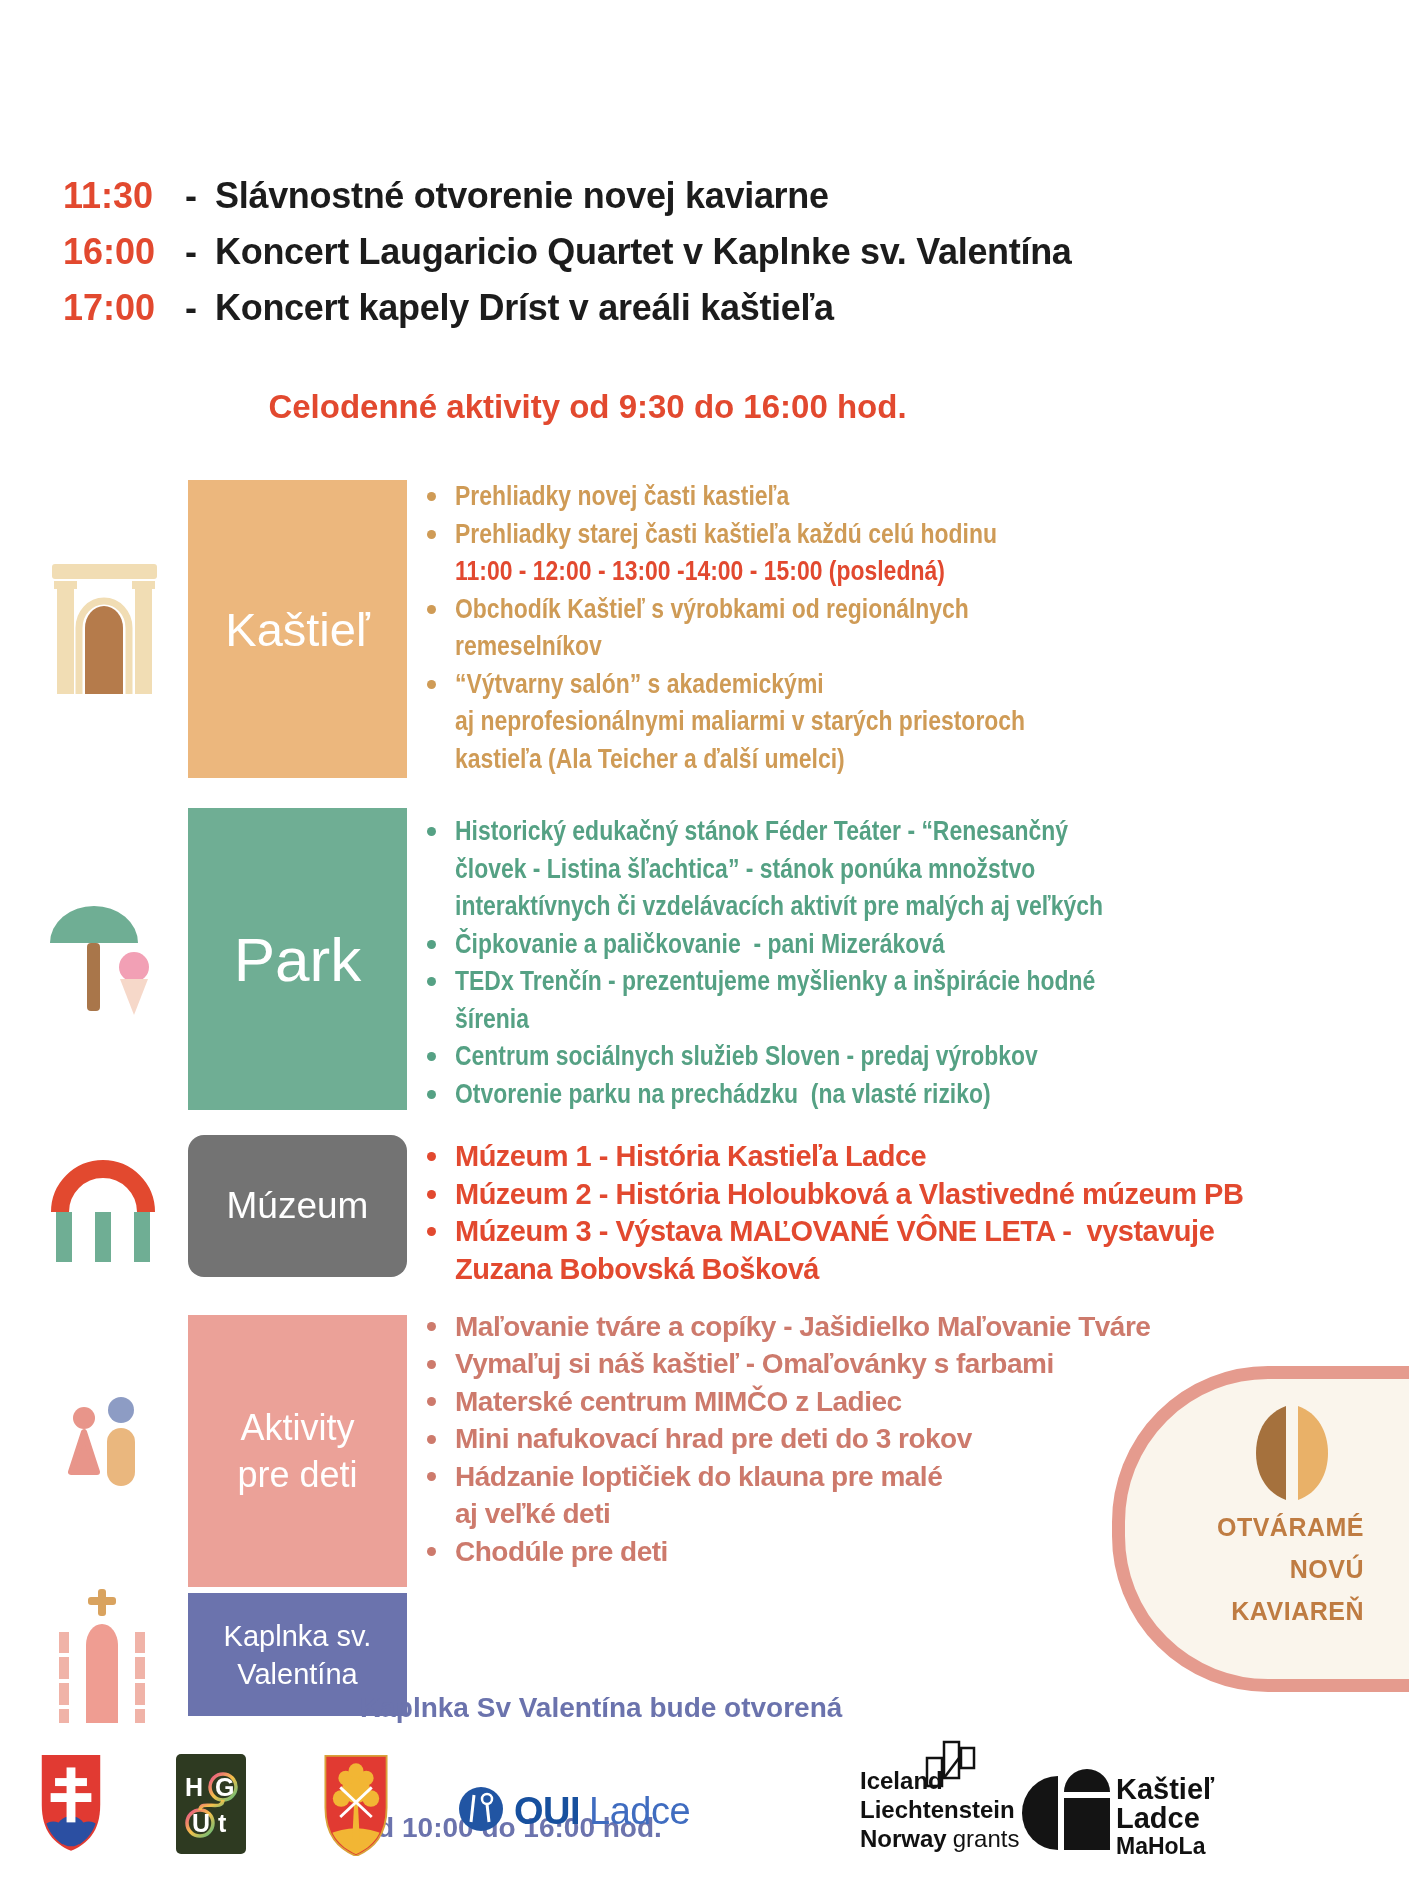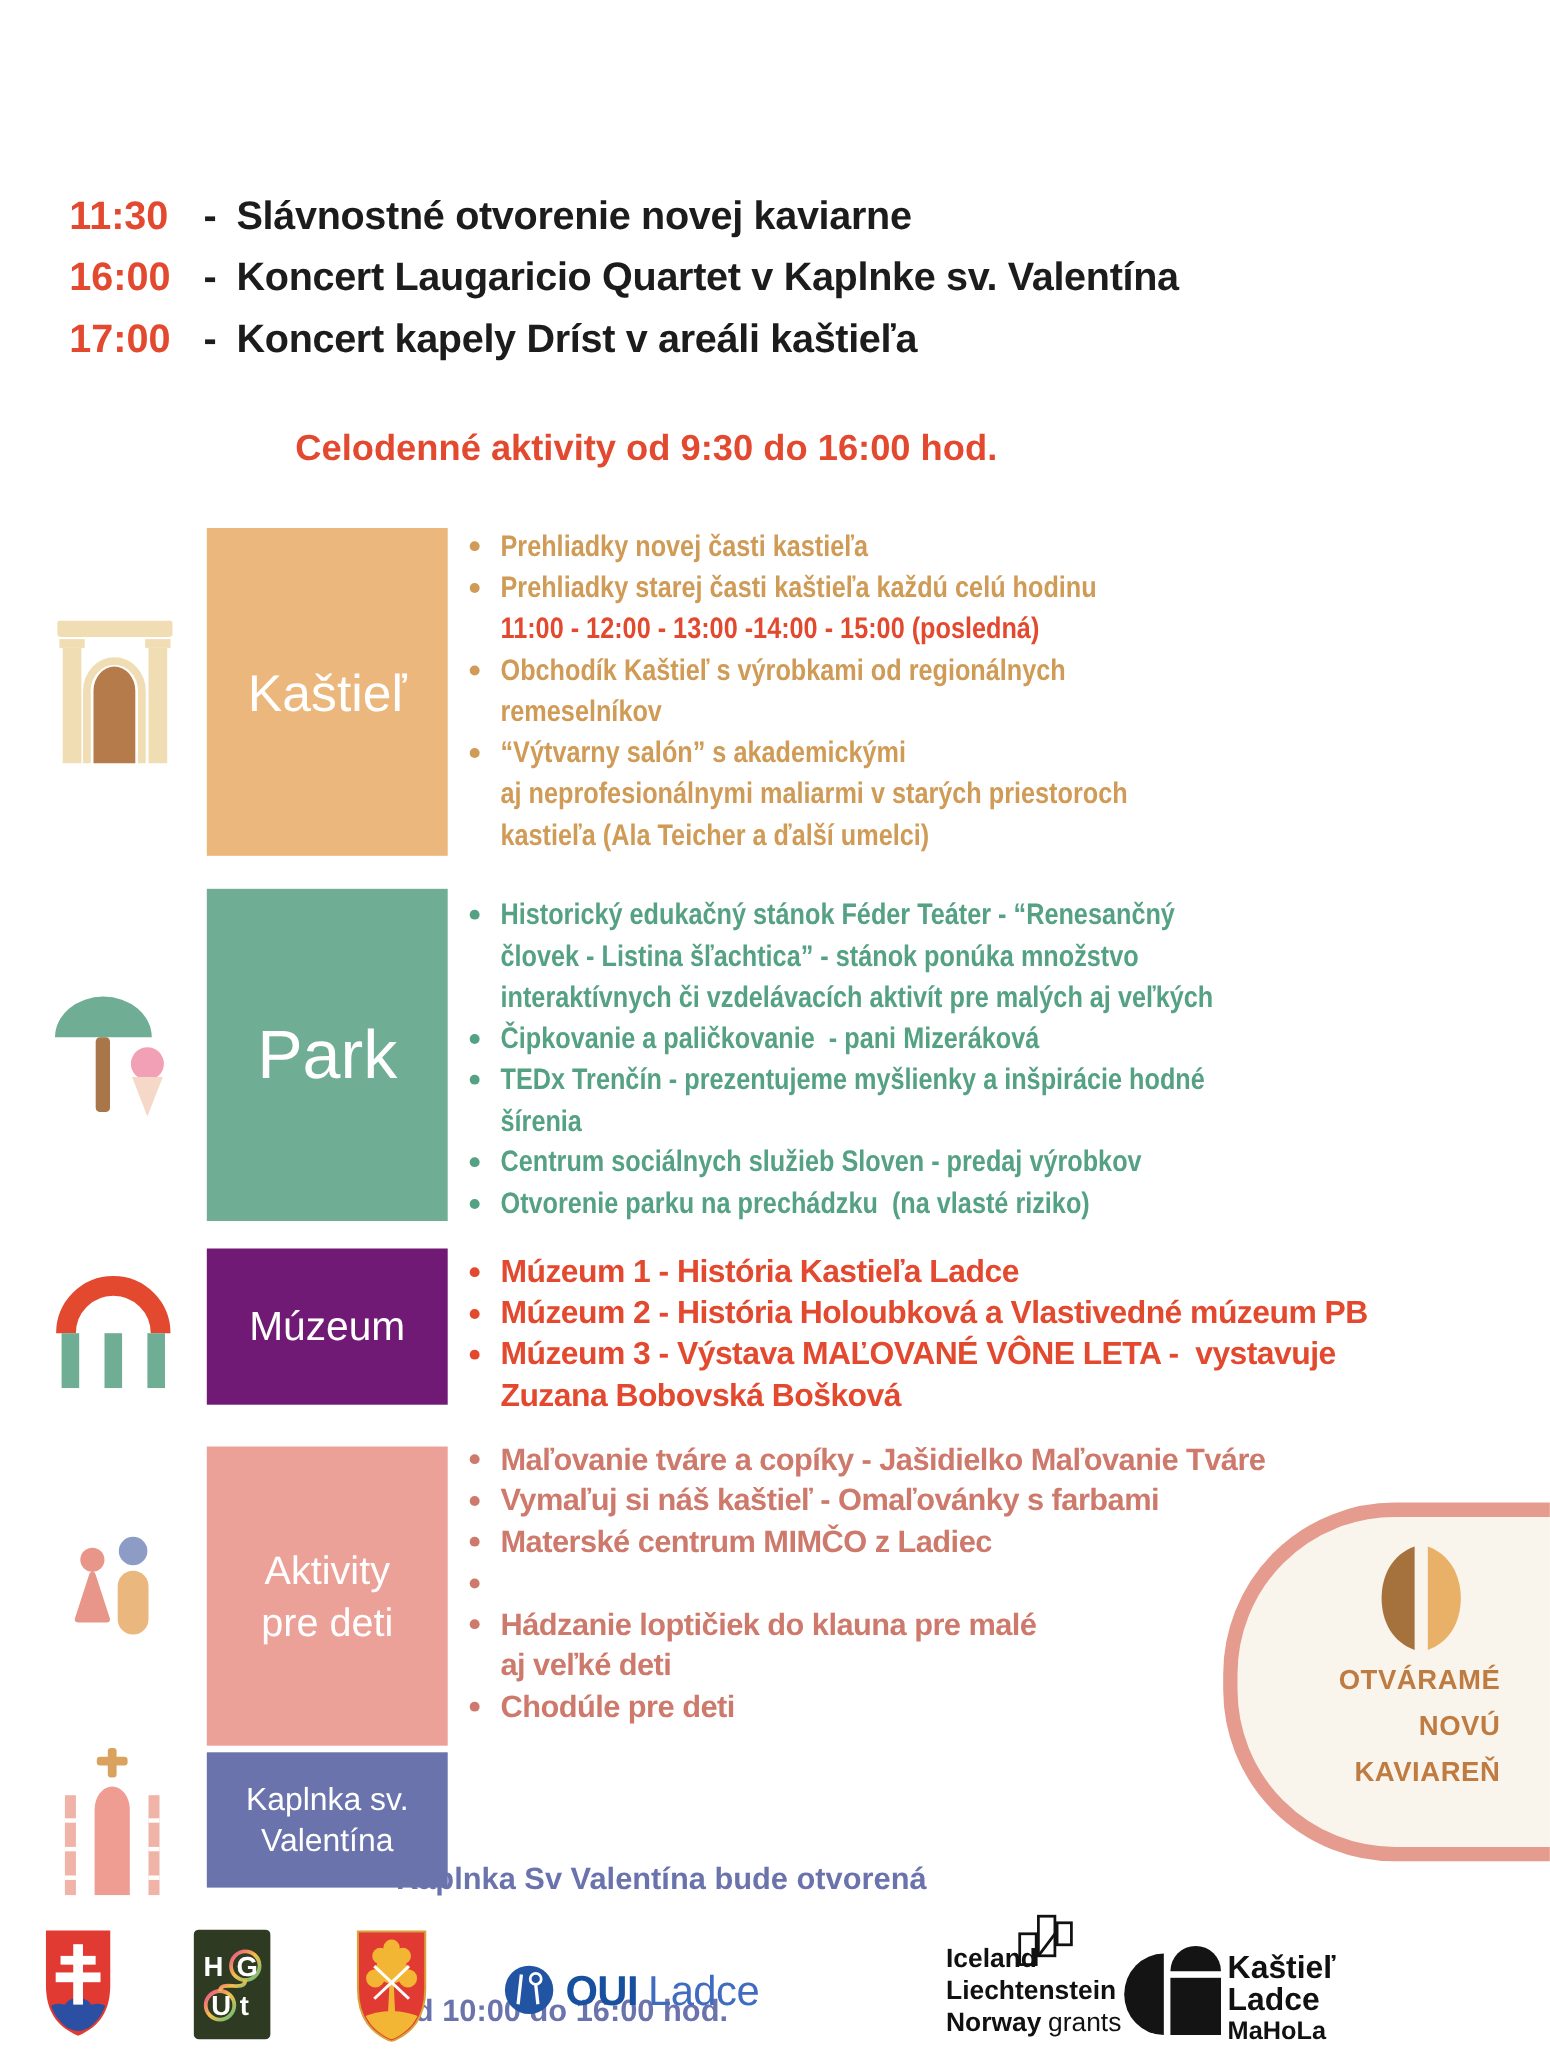--- a/index.html
+++ b/index.html
@@ -21,21 +21,21 @@
     position:absolute;left:0;top:388px;width:1175px;text-align:center;
     font-size:33px;font-weight:700;color:#e2492f;white-space:pre;
   }
   
   .block{
     position:absolute;left:188px;width:219px;color:#fff;font-weight:400;
     display:flex;flex-direction:column;align-items:center;justify-content:center;text-align:center;
   }
   .block-kastiel{top:480px;height:298px;background:#ecb77d;font-size:47px;}
   .block-park{top:808px;height:302px;background:#6fae94;font-size:62px;}
-  .block-muzeum{top:1135px;height:142px;background:#701a75;font-size:37px;}
+  .block-muzeum{top:1135px;height:142px;background:#737373;font-size:37px;border-radius:16px;}
   .block-deti{top:1315px;height:272px;background:#eba198;font-size:36px;line-height:47px;}
   .block-kaplnka{top:1593px;height:123px;background:#6b73ad;font-size:29px;line-height:38px;}
   
   .list{position:absolute;left:427px;margin:0;padding:0;list-style:none;}
   .line{display:flex;align-items:center;height:37.5px;}
   .dot{width:9px;height:9px;border-radius:50%;background:currentColor;margin-right:19px;flex:0 0 9px;}
   .nb .dot{visibility:hidden;}
   .txt{font-weight:700;white-space:pre;}
   .list-kastiel{top:478px;color:#cf9b56;}
   .list-kastiel .txt{font-size:27px;transform:scaleX(.85);transform-origin:left center;}
@@ -278,20 +278,21 @@
     <li class="line">
         <span class="dot"></span>
         <span class="txt">Vymaľuj si náš kaštieľ - Omaľovánky s farbami</span>
       </li>
     <li class="line">
         <span class="dot"></span>
         <span class="txt">Materské centrum MIMČO z Ladiec</span>
       </li>
     <li class="line">
         <span class="dot"></span>
+        <span class="txt">Mini nafukovací hrad pre deti do 3 rokov</span>
       </li>
     <li class="line">
         <span class="dot"></span>
         <span class="txt">Hádzanie loptičiek do klauna pre malé</span>
       </li>
     <li class="line nb">
         <span class="dot"></span>
         <span class="txt">aj veľké deti</span>
       </li>
     <li class="line">

